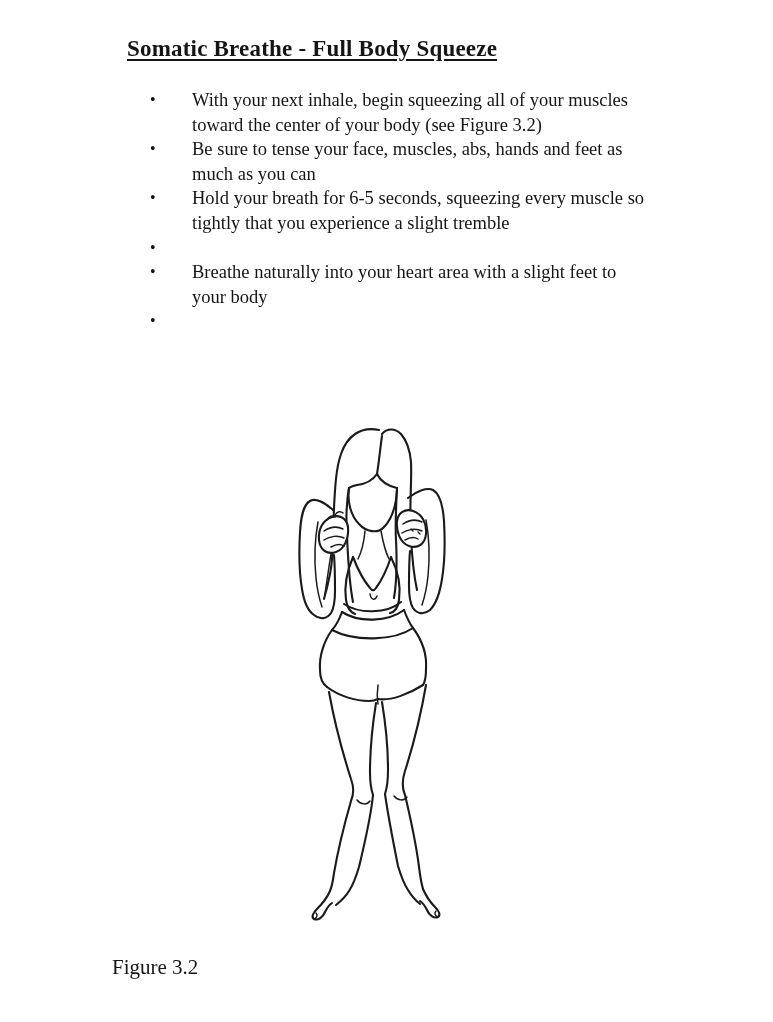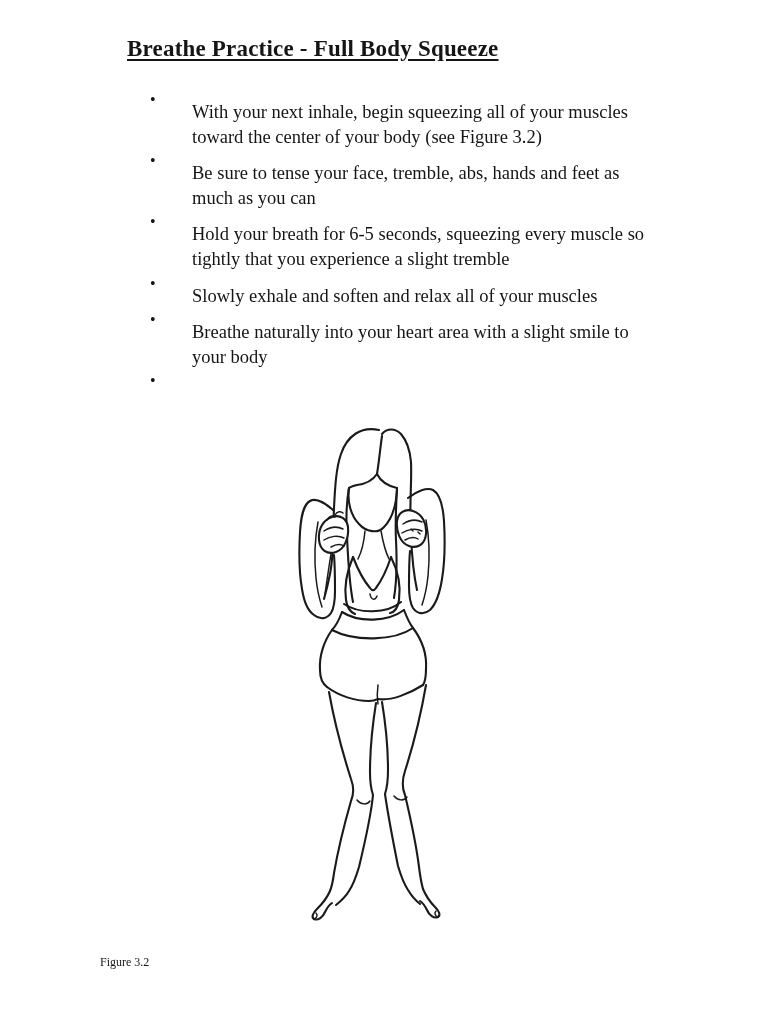--- a/index.html
+++ b/index.html
@@ -21,60 +21,59 @@
   }
   .bullets{
     position:absolute;left:150px;top:88px;width:520px;
     list-style:none;margin:0;padding:0;
   }
   .bullets li{
     display:flex;align-items:flex-start;
     font-size:18.5px;line-height:24.6px;
   }
   .marker{flex:none;width:42px;font-size:16px;line-height:24.6px;}
-  .li-text{width:458px;margin-top:12px;}
+  .li-text{width:458px;}
   .figure{
     position:absolute;left:293px;top:424px;width:158px;height:500px;
   }
   .figure svg{display:block;width:158px;height:500px;}
   .caption{
-    position:absolute;left:100px;top:955px;
-    font-size:12px;
+    position:absolute;left:112px;top:955px;
+    font-size:21px;
   }
   .stroke{fill:none;stroke:#1a1a1a;stroke-width:2.1;stroke-linecap:round;stroke-linejoin:round;}
   .stroke.thin{stroke-width:1.5;}
   .whitefill{fill:#ffffff;stroke:#1a1a1a;stroke-width:2.1;stroke-linecap:round;stroke-linejoin:round;}
 </style>
 </head>
 <body>
 
 <div class="page">
 
-  <h1 class="title">Breathe Practice - Full Body Squeeze</h1>
+  <h1 class="title">Somatic Breathe - Full Body Squeeze</h1>
 
   <ul class="bullets">
     <li>
       <span class="marker">•</span>
       <span class="li-text">With your next inhale, begin squeezing all of your muscles toward the center of your body (see Figure 3.2)</span>
     </li>
     <li>
       <span class="marker">•</span>
-      <span class="li-text">Be sure to tense your face, tremble, abs, hands and feet as much as you can</span>
+      <span class="li-text">Be sure to tense your face, muscles, abs, hands and feet as much as you can</span>
     </li>
     <li>
       <span class="marker">•</span>
       <span class="li-text">Hold your breath for 6-5 seconds, squeezing every muscle so tightly that you experience a slight tremble</span>
     </li>
     <li>
       <span class="marker">•</span>
-      <span class="li-text">Slowly exhale and soften and relax all of your muscles</span>
     </li>
     <li>
       <span class="marker">•</span>
-      <span class="li-text">Breathe naturally into your heart area with a slight smile to your body</span>
+      <span class="li-text">Breathe naturally into your heart area with a slight feet to your body</span>
     </li>
     <li>
       <span class="marker">•</span>
     </li>
   </ul>
 
   <div class="figure">
     <svg viewBox="0 0 158 500" aria-hidden="true">
 
       <path class="stroke" d="M 86,6 C 68,2 54,12 48,30 C 43,44 42,64 41,84 C 40,108 41,130 37,150 C 35,160 33,168 31,175"></path>

